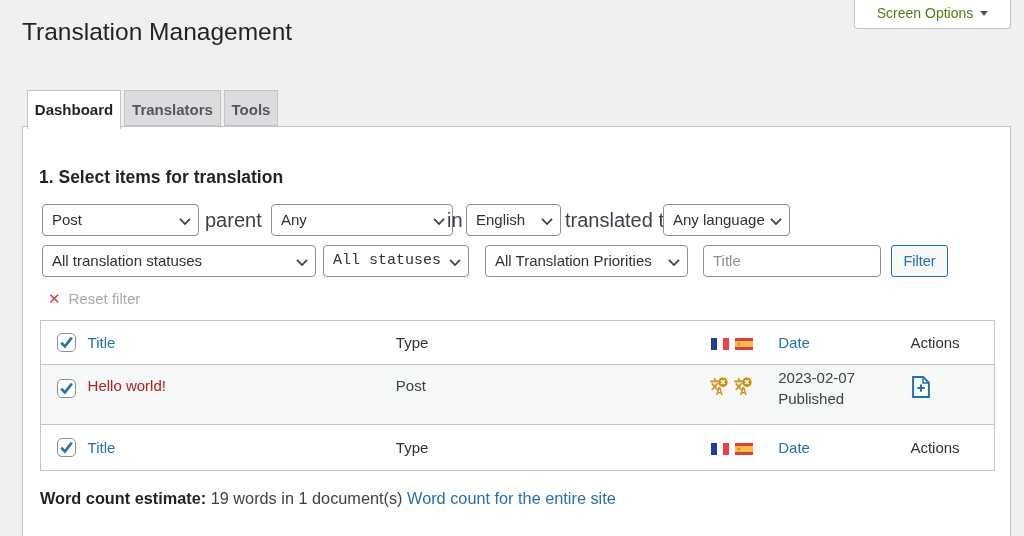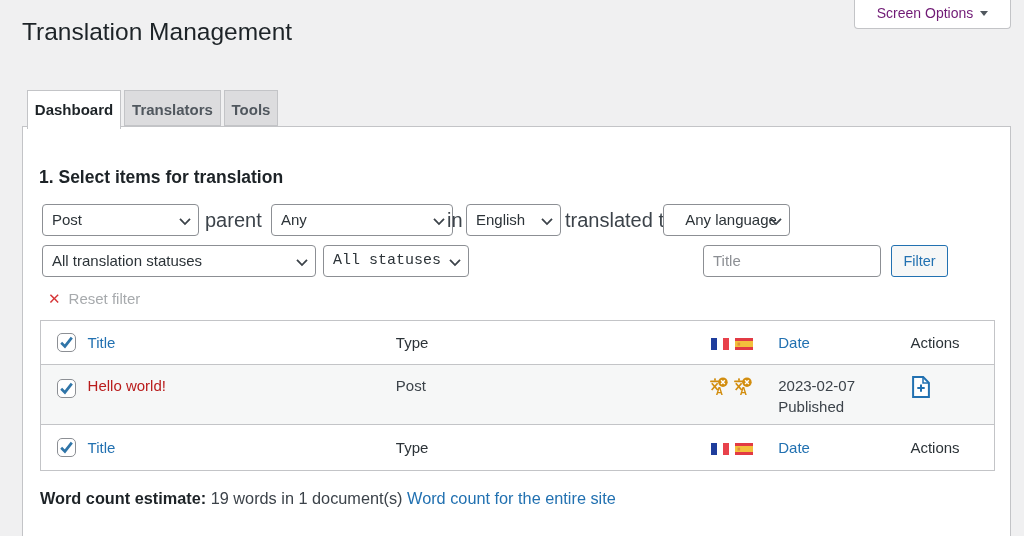--- a/index.html
+++ b/index.html
@@ -7,21 +7,21 @@
 body {
   background: #f0f0f1;
   font-family: "Liberation Sans", sans-serif;
   font-size: 15px;
   color: #3c434a;
   position: relative;
 }
 #screen-options {
   position: absolute; top: 0; left: 854px; width: 157px; height: 29px;
   background: #fff; border: 1px solid #c3c4c7; border-top: none;
-  border-radius: 0 0 4px 4px; color: #701a75; font-size: 14px;
+  border-radius: 0 0 4px 4px; color: #4d7c0f; font-size: 14px;
   line-height: 27px; text-align: center;
 }
 #screen-options .tri {
   display: inline-block; width: 0; height: 0; margin-left: 7px;
   border-left: 4.5px solid transparent; border-right: 4.5px solid transparent;
   border-top: 5.5px solid #50575e; vertical-align: middle; margin-top: -2px;
 }
 h1 {
   position: absolute; left: 22px; top: 17px;
   font-size: 24.5px; font-weight: 400; color: #1d2327; line-height: 30px;
@@ -100,28 +100,31 @@
       </svg></div>
   <div class="flabel" style="left:182px;top:77px;">parent</div>
   <div class="sel" style="left:248px;top:77px;width:182px;">Any<svg class="chev" viewBox="0 0 12 11">
         <polyline points="1,2.8 6,8 11,2.8" fill="none" stroke="#3c434a" stroke-width="1.8"></polyline>
       </svg></div>
   <div class="flabel" style="left:424px;top:77px;">in</div>
   <div class="sel" style="left:443px;top:77px;width:95px;">English<svg class="chev" viewBox="0 0 12 11">
         <polyline points="1,2.8 6,8 11,2.8" fill="none" stroke="#3c434a" stroke-width="1.8"></polyline>
       </svg></div>
   <div class="flabel" style="left:542px;top:77px;">translated to</div>
-  <div class="sel" style="left:640px;top:77px;width:127px;text-align:center;">Any language<svg class="chev" viewBox="0 0 12 11">
+  <div class="sel" style="left:640px;top:77px;width:127px;">Any language<svg class="chev" viewBox="0 0 12 11">
         <polyline points="1,2.8 6,8 11,2.8" fill="none" stroke="#3c434a" stroke-width="1.8"></polyline>
       </svg></div>
 
   <div class="sel" style="left:19px;top:118px;width:274px;">All translation statuses<svg class="chev" viewBox="0 0 12 11">
         <polyline points="1,2.8 6,8 11,2.8" fill="none" stroke="#3c434a" stroke-width="1.8"></polyline>
       </svg></div>
   <div class="sel" style="left:300px;top:118px;width:146px;font-family:Liberation Mono, monospace;">All statuses<svg class="chev" viewBox="0 0 12 11">
+        <polyline points="1,2.8 6,8 11,2.8" fill="none" stroke="#3c434a" stroke-width="1.8"></polyline>
+      </svg></div>
+  <div class="sel" style="left:462px;top:118px;width:203px;">All Translation Priorities<svg class="chev" viewBox="0 0 12 11">
         <polyline points="1,2.8 6,8 11,2.8" fill="none" stroke="#3c434a" stroke-width="1.8"></polyline>
       </svg></div>
   <div class="tinput" style="left:680px;top:118px;width:178px;color:#8c8f94;">Title</div>
   <div id="filter-btn">Filter</div>
 
   <div id="reset"><span class="x">✕</span>Reset filter</div>
 
   <table id="tmtable">
     <tbody>
         <tr class="hdr">
@@ -171,21 +174,21 @@
                 <g fill="#d28d0e">
                   <rect x="5.5" y="1.5" width="1.9" height="2.8" rx="0.7"></rect>
                   <rect x="1.2" y="3.9" width="9.7" height="1.9" rx="0.7"></rect>
                   <path d="M2.2 13.6 L8.6 6.3 L10 7.5 L3.6 14.8 Z"></path>
                   <path d="M2.3 7.5 L3.7 6.3 L10.1 13.6 L8.7 14.8 Z"></path>
                   <text x="7.4" y="19.7" font-family="Liberation Sans, sans-serif" font-size="10.8" font-weight="bold">A</text>
                   <circle cx="15" cy="5.8" r="5.1"></circle>
                 </g>
                 <path d="M13 3.8 L17 7.8 M17 3.8 L13 7.8" stroke="#fff" stroke-width="1.6" fill="none"></path>
               </svg></span></td>
-      <td class="col-date" style="vertical-align:top;padding-top:10px;line-height:21px;color:#3c434a;">2023-02-07<br>Published</td>
+      <td class="col-date" style="vertical-align:top;padding-top:2px;line-height:21px;color:#3c434a;">2023-02-07<br>Published</td>
       <td class="col-act" style="vertical-align:top;padding-top:11px;"><svg width="20" height="22" viewBox="0 0 20 22" style="margin-left:1px;">
               <path d="M2.1 1.1 H12.2 L17.9 6.8 V20.9 H2.1 Z" fill="#fff" stroke="#2271b1" stroke-width="2"></path>
               <path d="M12 1.3 V7 H17.7" fill="none" stroke="#2271b1" stroke-width="1.5"></path>
               <path d="M10 8.4 V15.8 M6.3 12.1 H13.7" stroke="#2271b1" stroke-width="2" fill="none"></path>
             </svg></td>
     </tr>
     <tr class="ftr">
       <td class="cb-cell">
             <div class="cbx">
               <svg width="19" height="19" viewBox="0 0 19 19" style="position:absolute;left:-1px;top:-1px;">

